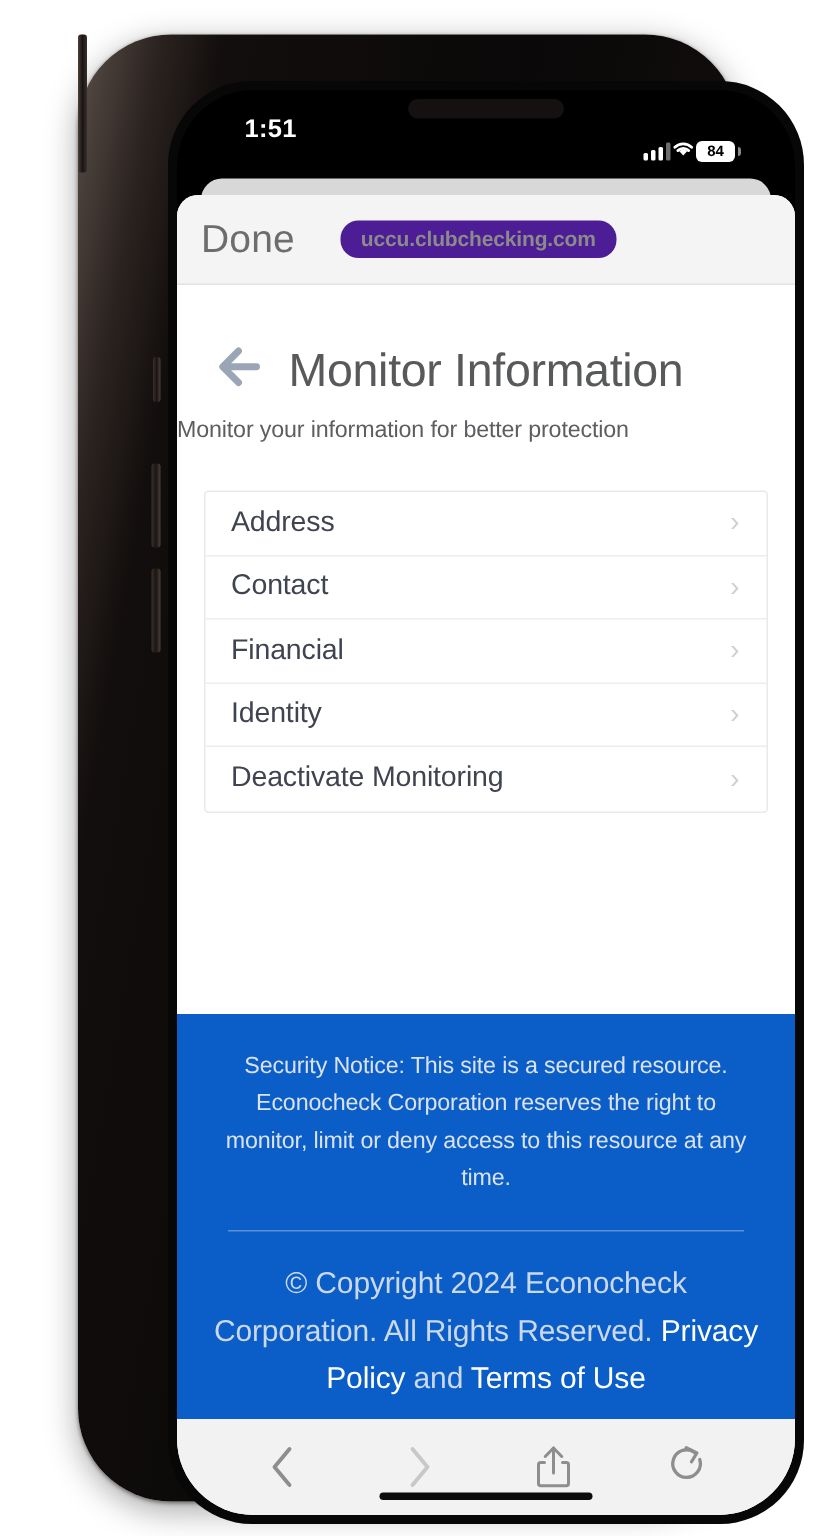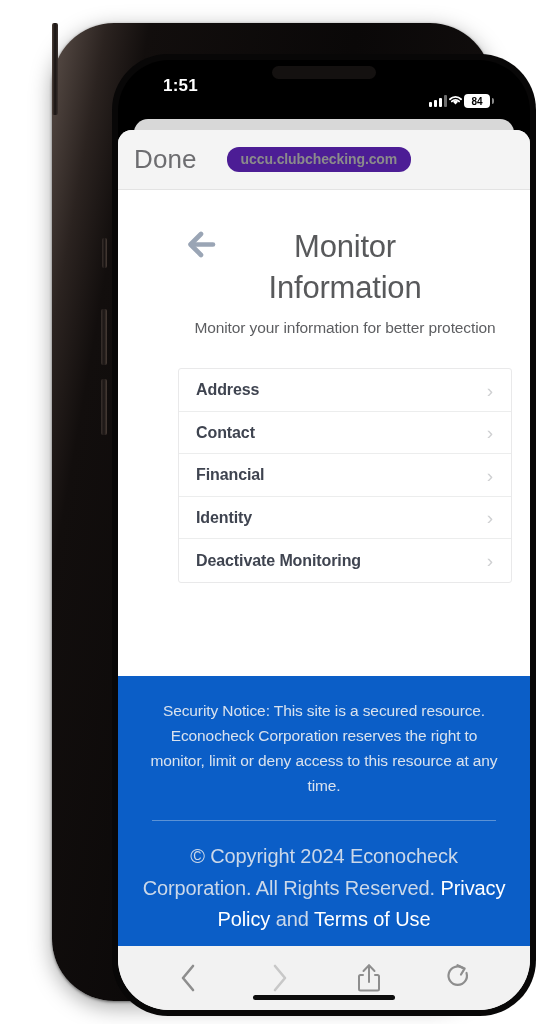--- a/index.html
+++ b/index.html
@@ -89,45 +89,45 @@
   }
   #done-button { font-size: 26px; color: #6d6d70; letter-spacing: .1px; }
   #url-pill {
     margin-left: 30px; background: #4c1d95; color: #8b8b8b;
     font-size: 14px; font-weight: bold; border-radius: 12px;
     padding: 4px 14px 5px; letter-spacing: -.1px;
   }
 
   
   #page-content {
-    position: relative; height: 756px; background: #ffffff; overflow: hidden; padding-left: 42px;
+    position: relative; height: 756px; background: #ffffff; overflow: hidden;
   }
   #page-header { position: relative; padding-top: 36px; }
   #back-arrow-btn {
     position: absolute; left: 22px; top: 38px; width: 40px; height: 34px;
   }
   #page-title {
     text-align: center; font-size: 31px; color: #58595b; font-weight: normal;
     line-height: 1.33; padding: 0 56px; letter-spacing: -.2px;
   }
   #page-subtitle {
-    text-align: center; font-size: 15.5px; color: #5d5e61;
+    font-size: 15.5px; color: #5d5e61;
     margin-top: 11px; letter-spacing: -.1px;
   }
 
   #menu-list {
     margin: 31px 18px 0; background: #ffffff;
     border: 1px solid #e9e9ea; border-radius: 3px;
   }
   .menu-row {
     height: 42.5px; display: flex; align-items: center;
     padding: 0 16px 0 17px; border-bottom: 1px solid #eceded;
   }
   .menu-row:last-child { border-bottom: none; }
-  .menu-label { flex: 1; font-size: 16px; font-weight: bold; color: #3f4450; letter-spacing: -.1px; }
+  .menu-label { flex: 1; font-size: 19px; font-weight: normal; color: #3f4450; letter-spacing: -.1px; }
   .chev { color: #cfd0d2; font-size: 19px; line-height: 1; padding-right: 2px; }
 
   
   #site-footer {
     position: absolute; left: 0; bottom: 0; width: 412px; height: 270px;
     background: #0b5ec7; color: #e6eaf1;
     padding: 22px 24px 0; text-align: center;
   }
   #security-notice { font-size: 15.5px; line-height: 1.62; color: #d9e2ee; letter-spacing: -.1px; }
   #footer-divider { height: 1px; background: #5b92d6; margin: 22px 10px 0; }

